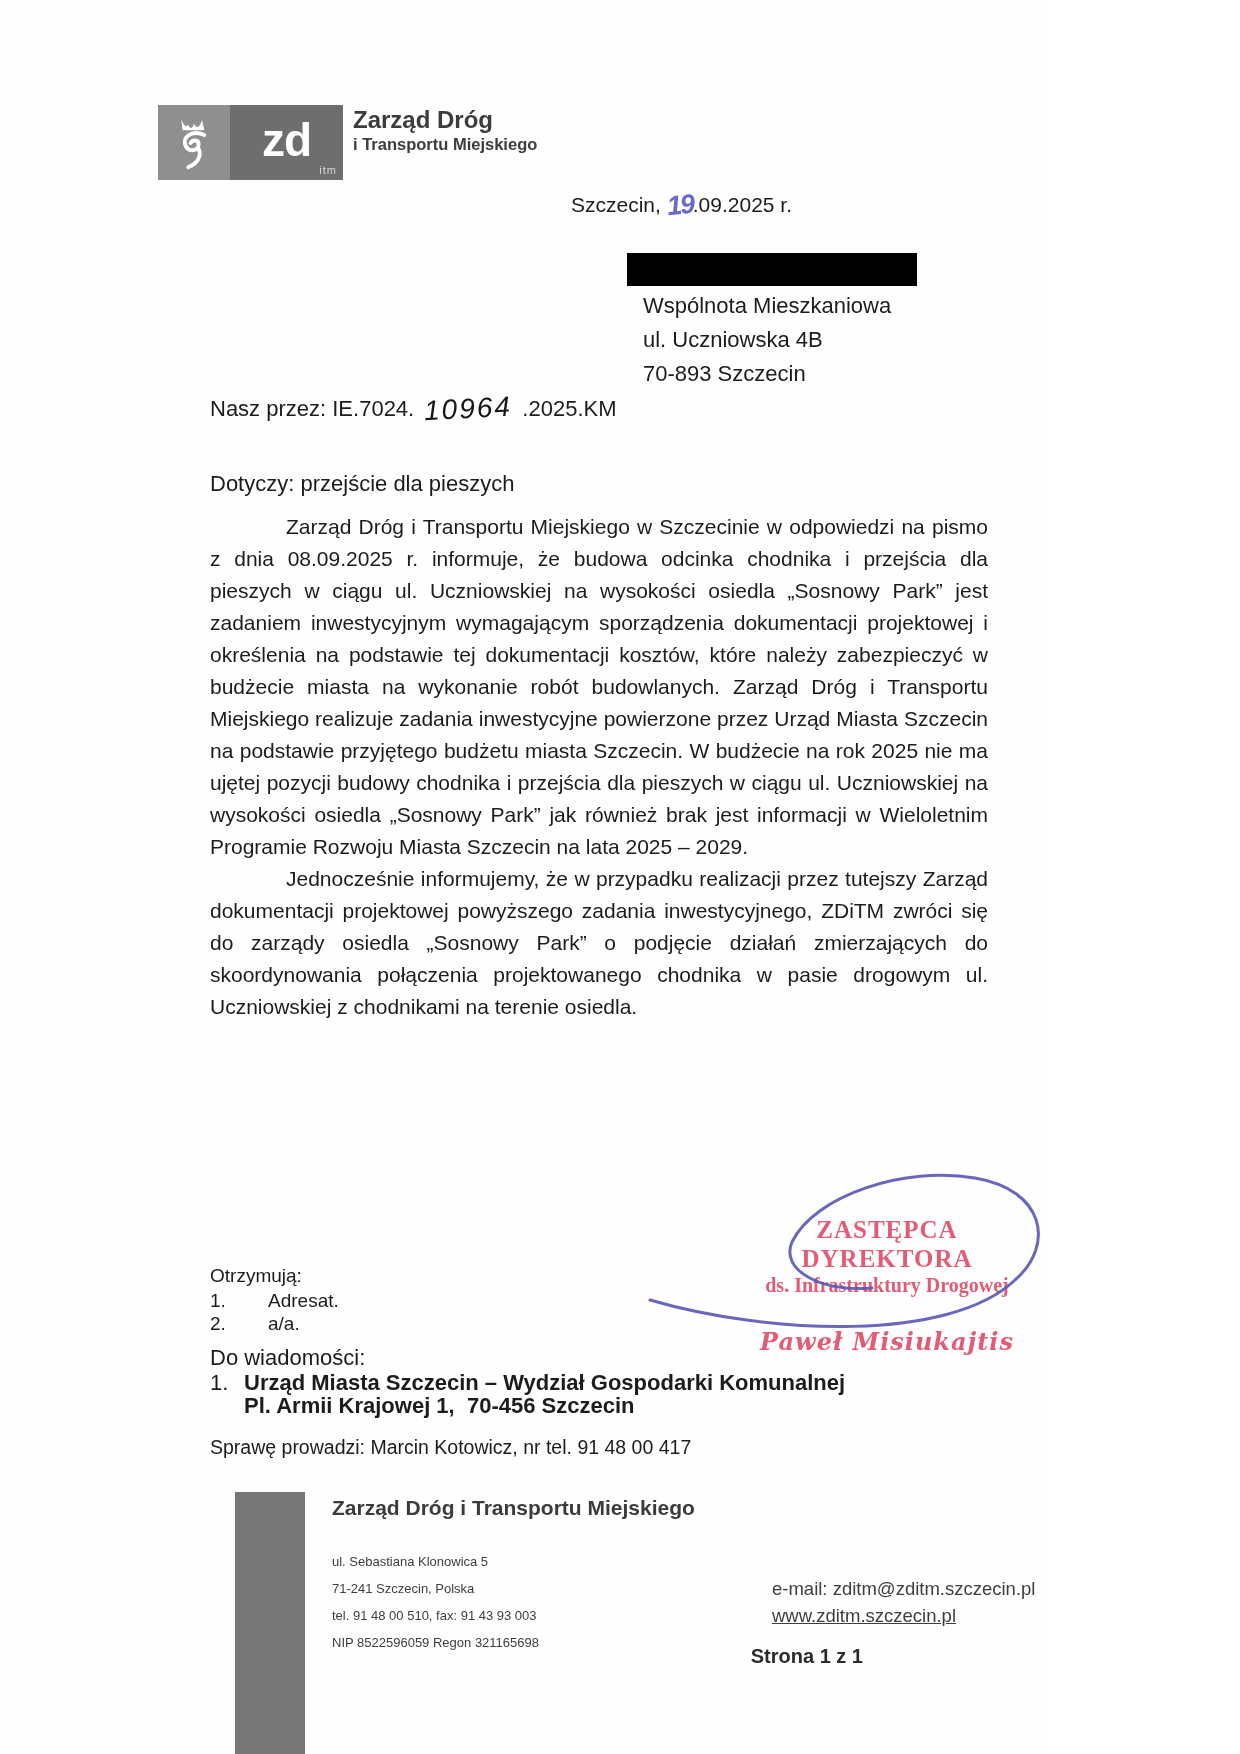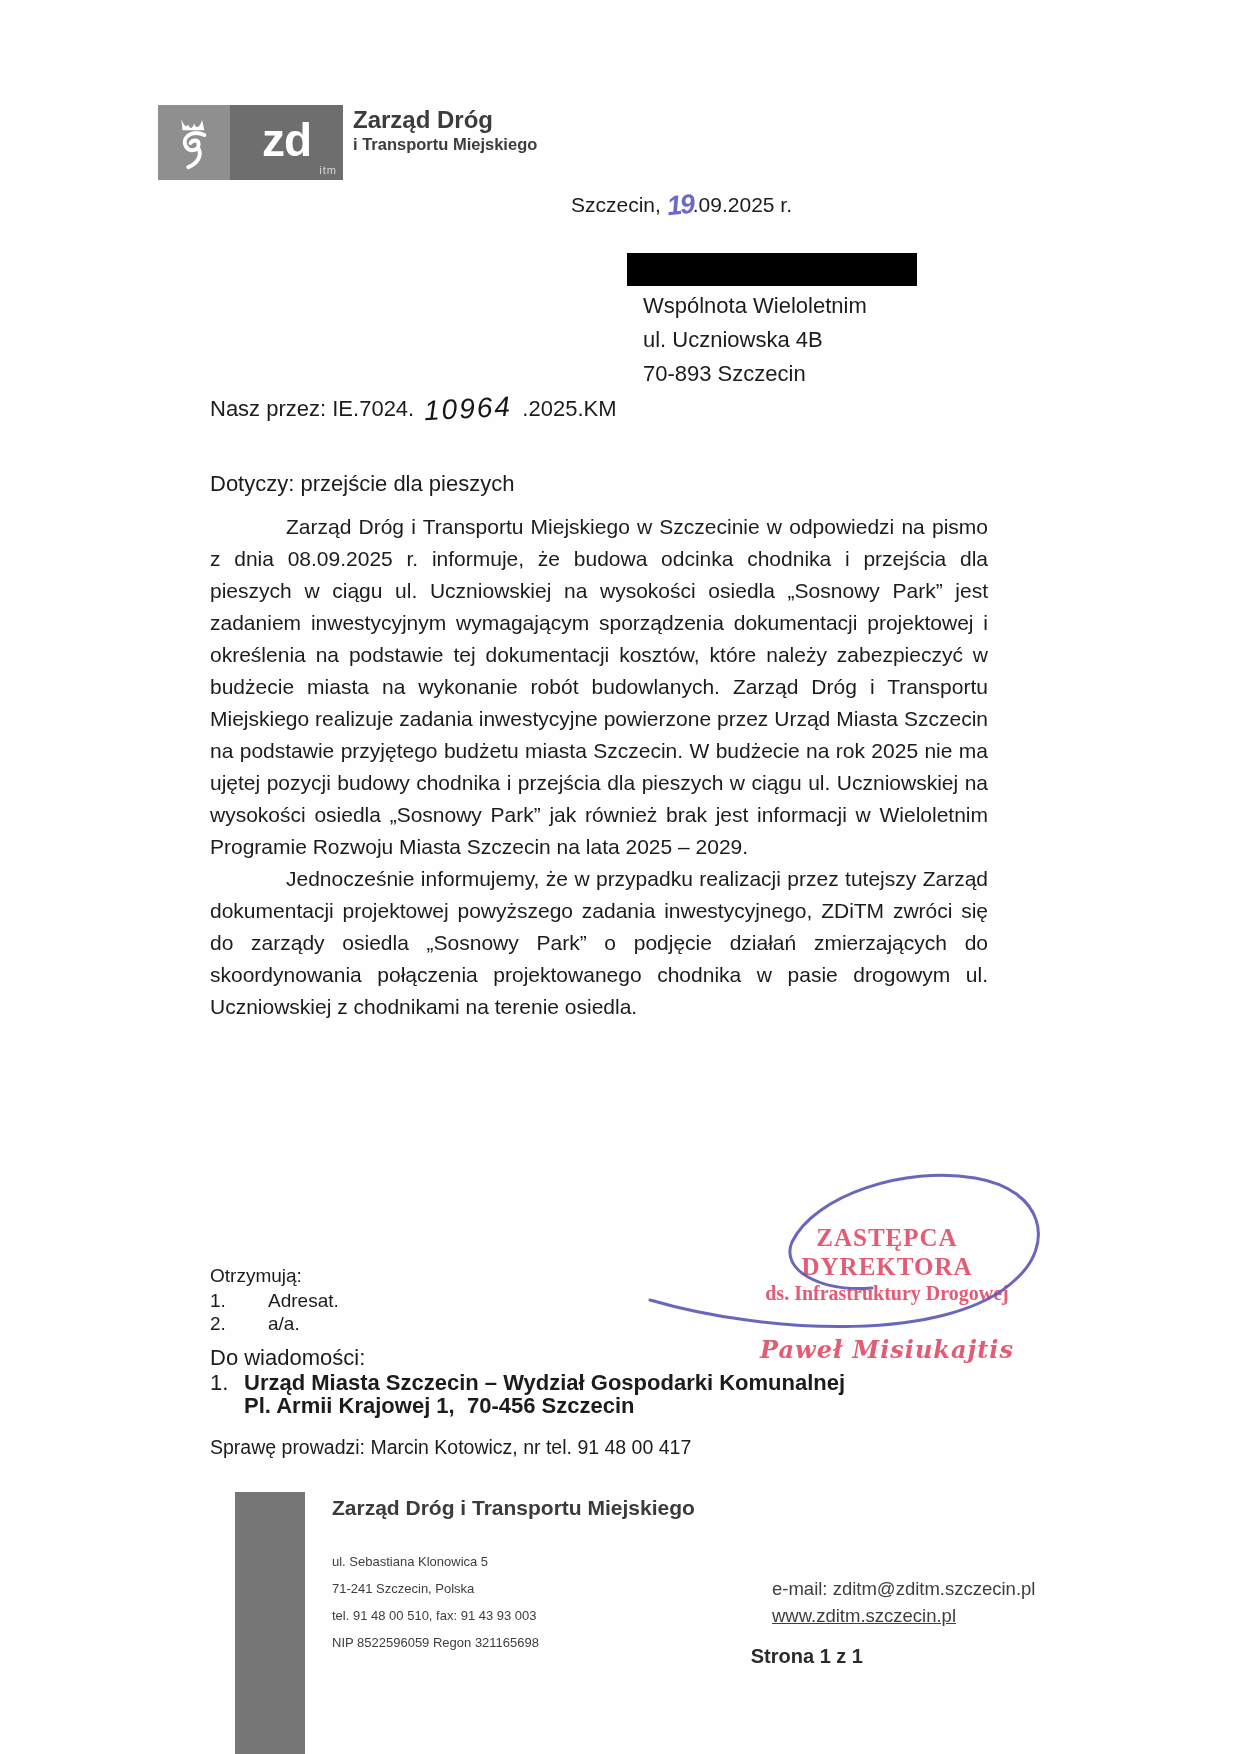--- a/index.html
+++ b/index.html
@@ -39,21 +39,21 @@
     padding:0 4px;
   }
   #subject{position:absolute;left:210px;top:471px;font-size:22px;}
   
   #body-text{position:absolute;left:210px;top:511px;width:778px;}
   #body-text p{
     margin:0;font-size:21px;line-height:32px;
     text-align:justify;text-indent:76px;
   }
   
-  #stamp{position:absolute;left:742px;top:1215px;width:290px;text-align:center;color:#e35c75;margin-top:8px;}
+  #stamp{position:absolute;left:742px;top:1215px;width:290px;text-align:center;color:#e35c75;}
   .stamp-title1{font-family:"Liberation Serif", serif;font-size:25px;font-weight:bold;letter-spacing:1px;line-height:29px;}
   .stamp-title2{font-family:"Liberation Serif", serif;font-size:20px;font-weight:bold;line-height:24px;}
   .stamp-name{font-family:"DejaVu Serif", serif;font-style:italic;font-weight:bold;font-size:24px;margin-top:30px;letter-spacing:1px;}
   #signature-svg{position:absolute;left:620px;top:1150px;width:460px;height:200px;pointer-events:none;}
   
   #distribution{position:absolute;left:210px;top:1263px;font-size:19px;}
   .list-heading{line-height:26px;}
   .dist-row{line-height:23px;}
   .dist-num{display:inline-block;width:58px;}
   #cc{position:absolute;left:210px;top:1345px;font-size:22px;}
@@ -92,21 +92,21 @@
     <div class="org-line2">i Transportu Miejskiego</div>
   </div>
 
   <div id="dateline">
     <span>Szczecin,</span>
     <span class="handwritten-day">19</span><span>.09.2025 r.</span>
   </div>
 
   <div id="recipient">
     <div class="redaction-bar"></div>
-    <div class="recipient-line">Wspólnota Wieloletnim</div>
+    <div class="recipient-line">Wspólnota Mieszkaniowa</div>
     <div class="recipient-line">ul. Uczniowska 4B</div>
     <div class="recipient-line">70-893 Szczecin</div>
   </div>
 
   <div id="reference">
     <span>Nasz przez: IE.7024.</span>
     <span class="handwritten-ref">10964</span>
     <span>.2025.KM</span>
   </div>
 

